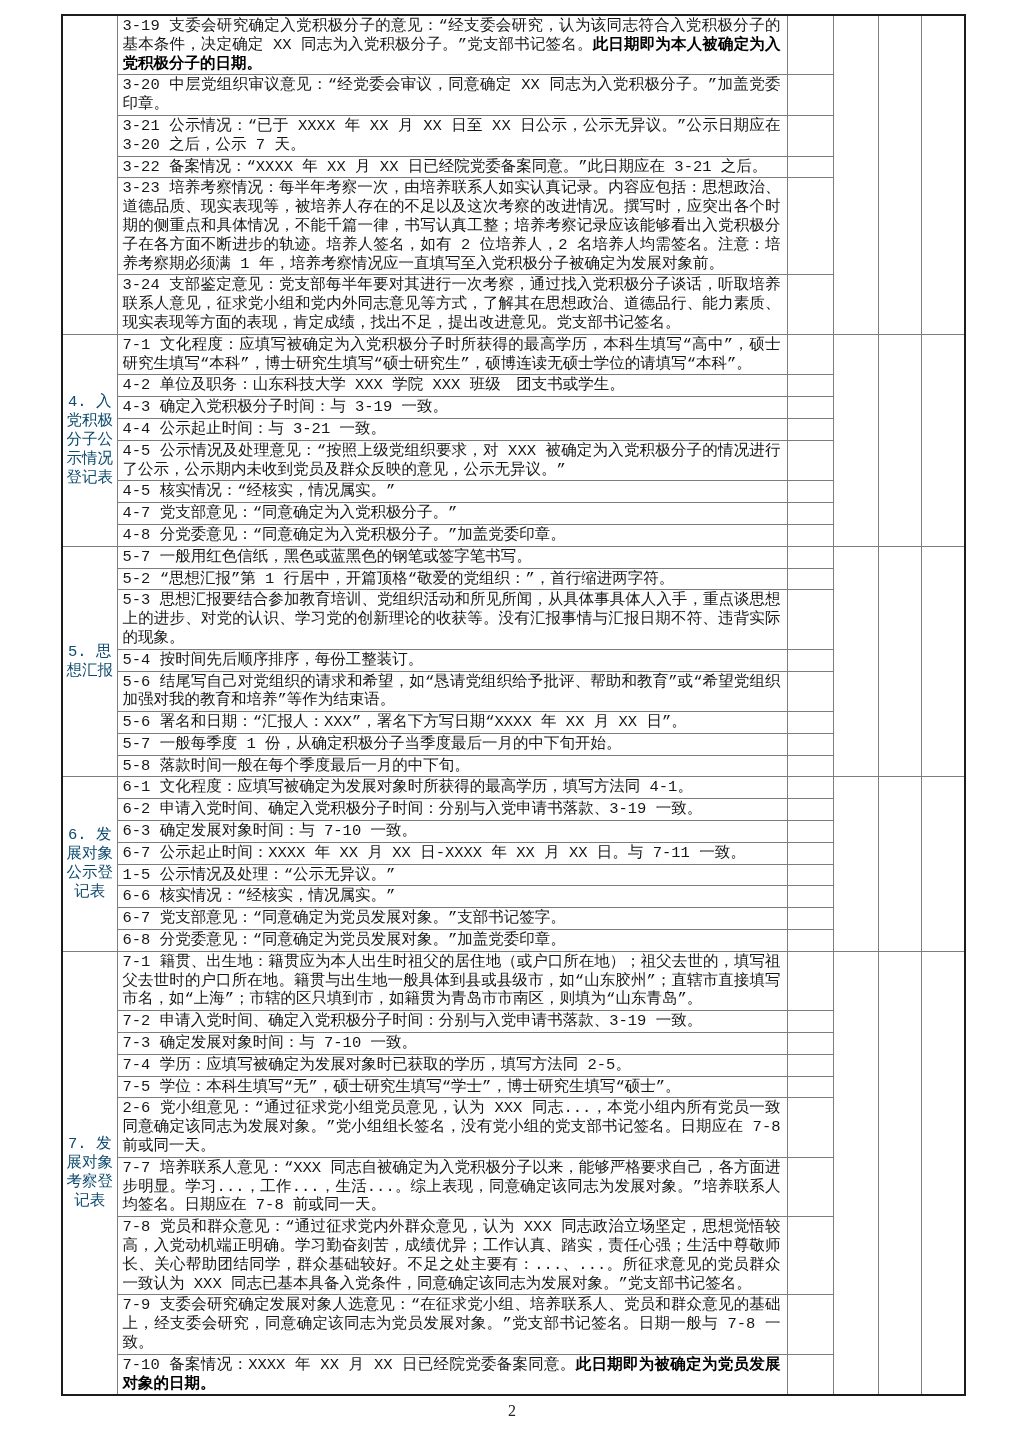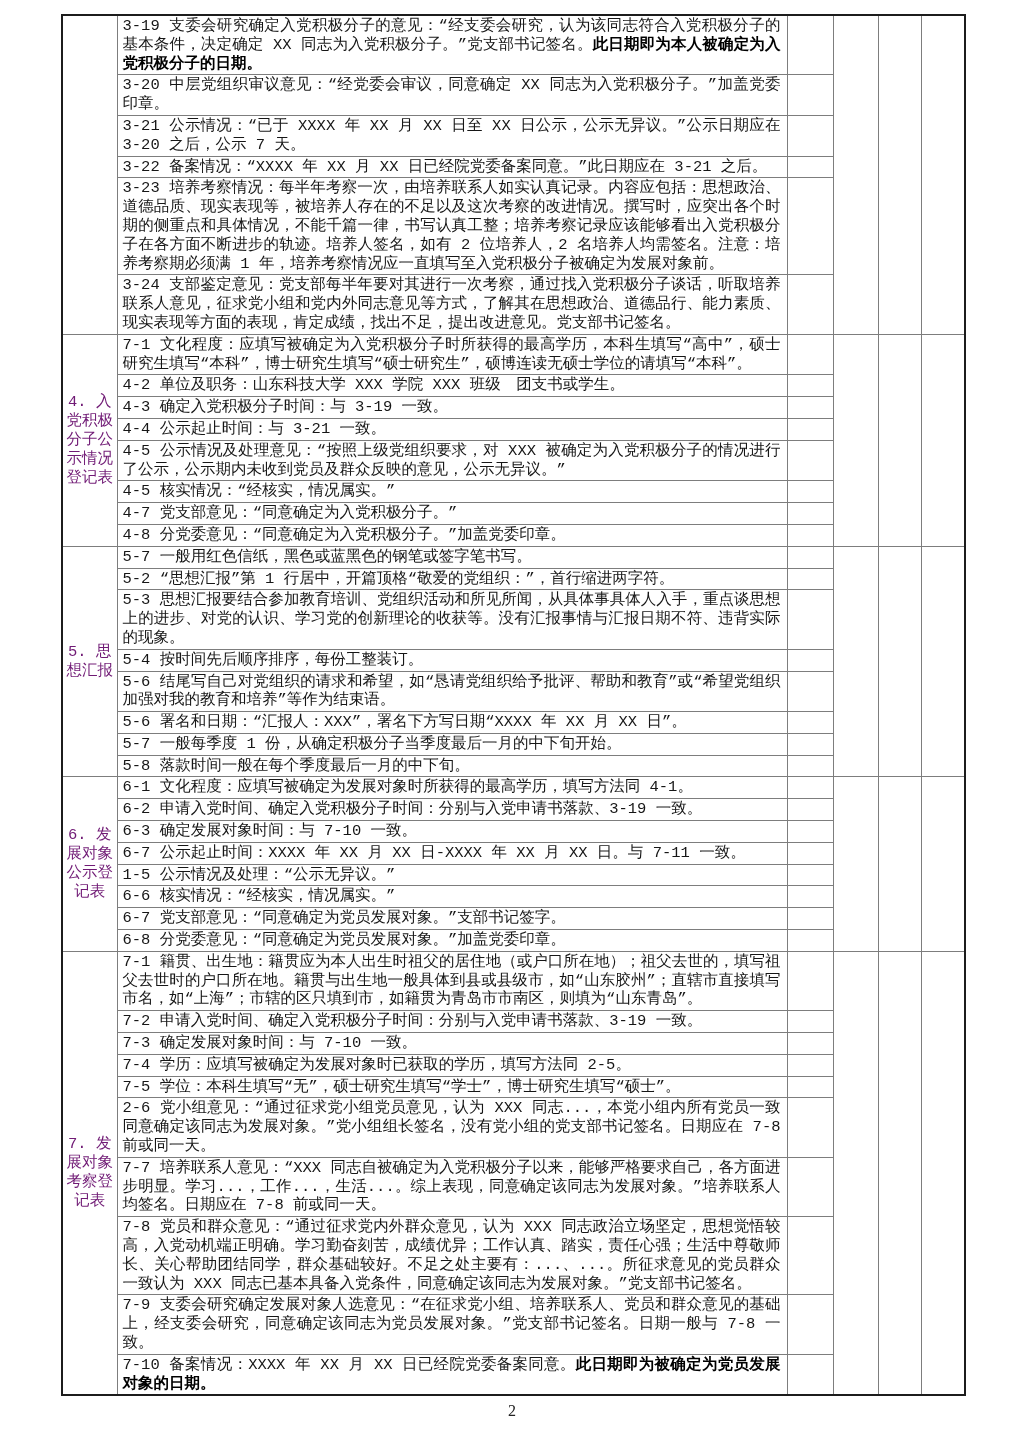--- a/index.html
+++ b/index.html
@@ -12,21 +12,21 @@
   table.doc{
     border-collapse:collapse;table-layout:fixed;
     width:903px;margin-left:61px;
     border:2px solid #1c1c1c;
     font-family:Liberation Mono, monospace;
   }
   td{border:1px solid #7d7d7d;vertical-align:middle;box-sizing:border-box;}
   tr.sec-top td{border-top:1.6px solid #3a3a3a;}
   td.label-cell{
     font-size:15.5px;line-height:19px;text-align:center;
-    padding:0 1px;color:#701a75;
+    padding:0 1px;color:#0c4a6e;
   }
   td.content-cell{
     font-size:15.5px;line-height:18.8px;
     padding:1px 6px 1px 5px;
     text-align:justify;text-justify:inter-ideograph;
     color:#161616;
   }
   td.content-cell b{font-weight:700;color:#000;}
   td.check-cell{background:#fff;}
   td.merge-cell{background:#fff;}

